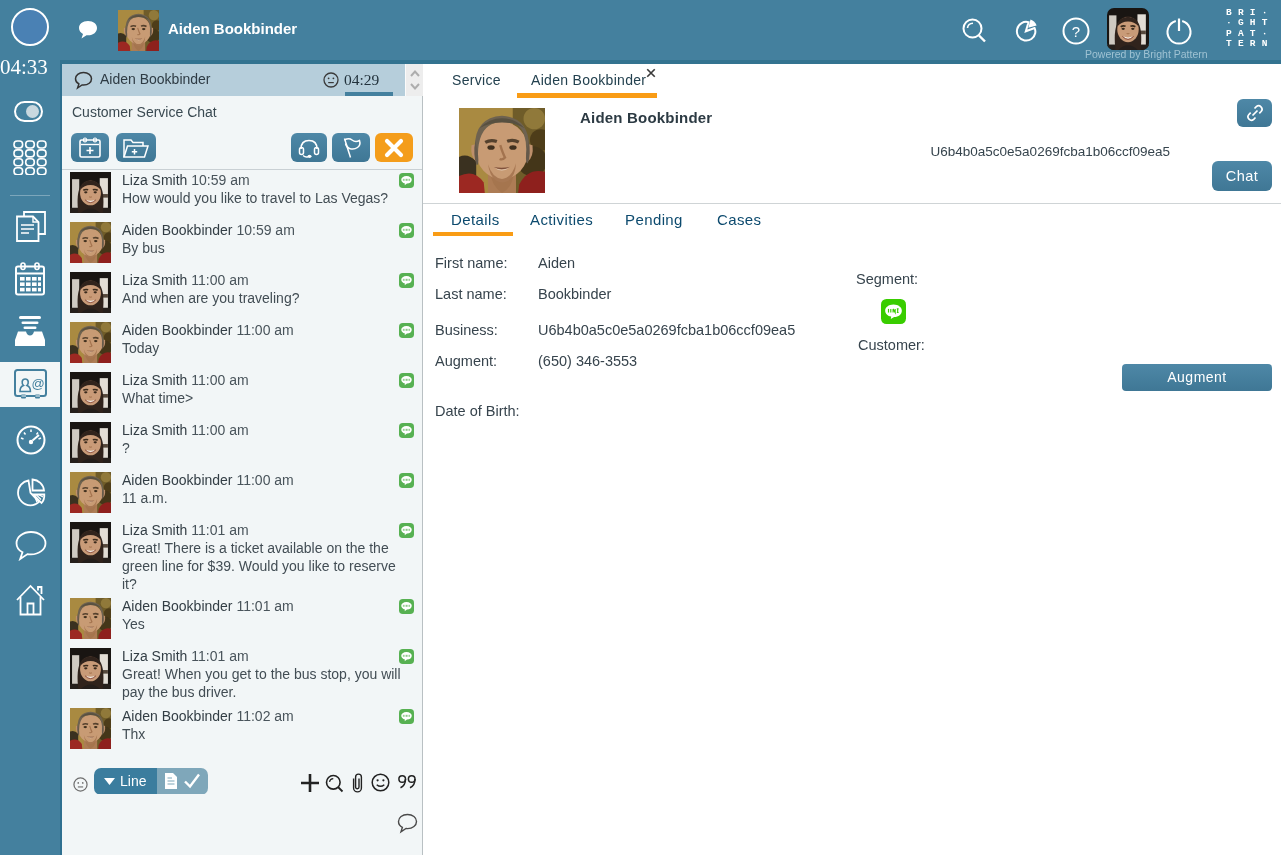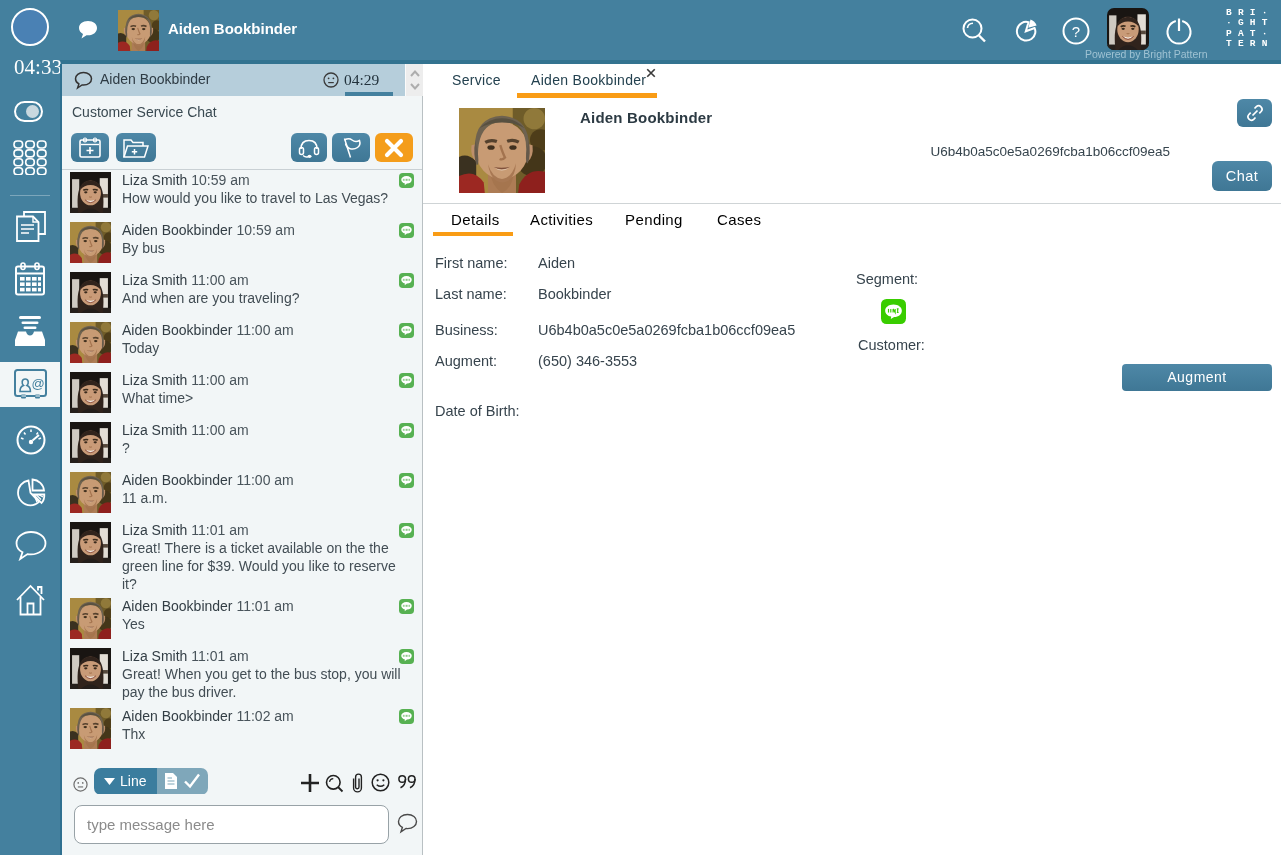--- a/index.html
+++ b/index.html
@@ -9,21 +9,21 @@
 .sidebar{left:0;top:0;width:60px;height:855px;background:#44809e}
 .strip{left:60px;top:60px;width:1221px;height:4px;background:#337390}
 .chatpanel{left:60px;top:64px;width:360px;height:791px;background:#f2f6f7;border-left:2px solid #2f7090;border-right:1px solid #b9c0c3}
 .chead{left:0;top:0;width:343px;height:32px;background:#b6cedb}
 .scrolltrack{left:343px;top:0;width:17px;height:32px;background:#ededed;border-left:1px solid #fbfbfb}
 .msg .nm{font-weight:normal;color:#333e45}
 .msg .tm{color:#49545b}
 .msg{font-size:14px;color:#424d54;line-height:18px}
 .btn{border-radius:6px;background:linear-gradient(#4e88a7,#3f7795)}
 .tabtxt{font-size:14px;line-height:14px;color:#23414f;letter-spacing:.3px}
-.subtab{font-size:15px;line-height:15px;color:#000000;letter-spacing:.4px}
+.subtab{font-size:15px;line-height:15px;color:#0c4a6e;letter-spacing:.4px}
 .fld{font-size:14.5px;line-height:14.5px;color:#37444d}
 .serif{font-family:"Liberation Serif",serif}
 </style></head>
 <body>
 
 <div class="abs topbar"></div>
 <div class="abs sidebar"></div>
 <div class="abs strip"></div>
 
 <svg width="0" height="0" style="position:absolute">
@@ -114,21 +114,21 @@
       <use href="#fl"></use>
     </svg></div>
 <svg class="abs" style="left:1164px;top:16px" width="30" height="30" viewBox="0 0 30 30" fill="none" stroke="#fff">
   <path d="M11.8 5 A11.5 11.5 0 1 0 18.2 5" stroke-width="2"></path>
   <path d="M15 2.5 L15 15" stroke-width="2.2"></path>
 </svg>
 <div class="abs" style="left:1226px;top:8px;width:52px;font-size:9.5px;font-weight:bold;color:#fff;line-height:10.3px;letter-spacing:6.2px;font-family:'Liberation Mono',monospace">BRI·<br>·GHT<br>PAT·<br>TERN</div>
 <div class="abs" style="left:1085px;top:48px;font-size:10.5px;color:#9fc2d3">Powered by Bright Pattern</div>
 
 <div class="abs" style="left:11px;top:8px;width:38px;height:38px;border-radius:50%;background:#4a81b4;border:2px solid #fff;box-sizing:border-box"></div>
-<div class="abs serif" style="left:0;top:55px;width:76px;text-align:center;font-size:21px;color:#fff">04:33</div>
+<div class="abs serif" style="left:0;top:55px;width:76px;text-align:left;font-size:21px;color:#fff">04:33</div>
 <div class="abs" style="left:14px;top:101px;width:29px;height:21px;border:2px solid #fff;border-radius:11px;box-sizing:border-box">
   <div class="abs" style="right:2px;top:2px;width:13px;height:13px;border-radius:50%;background:#c9d8df"></div>
 </div>
 <svg class="abs" style="left:13px;top:140px" width="34" height="35" viewBox="0 0 34 35" fill="none" stroke="#fff" stroke-width="1.6">
   <g>
   <rect x="1" y="1" width="8.6" height="7" rx="3.2"></rect>
       <rect x="12.7" y="1" width="8.6" height="7" rx="3.2"></rect>
       <rect x="24.4" y="1" width="8.6" height="7" rx="3.2"></rect>
   <rect x="1" y="9.9" width="8.6" height="7" rx="3.2"></rect>
       <rect x="12.7" y="9.9" width="8.6" height="7" rx="3.2"></rect>
@@ -387,23 +387,20 @@
     <circle cx="6.6" cy="7.3" r="1.1" fill="#222" stroke="none"></circle>
     <circle cx="12.4" cy="7.3" r="1.1" fill="#222" stroke="none"></circle>
     <path d="M5.7 11.7 Q9.5 15 13.3 11.7" stroke-width="1.4"></path>
   </svg>
   <svg class="abs" style="left:336px;top:710px" width="19" height="17" viewBox="0 0 19 17" fill="none" stroke="#222" stroke-width="1.5">
     <circle cx="4.2" cy="5" r="3.3"></circle>
       <path d="M7.5 5 Q7.5 11.5 2.5 13.8"></path>
     <circle cx="13.7" cy="5" r="3.3"></circle>
       <path d="M17 5 Q17 11.5 12 13.8"></path>
   </svg>
-  <div class="abs" style="left:12px;top:741px;width:315px;height:39px;background:#fff;border:1px solid #98a2a7;border-radius:8px;box-sizing:border-box">
-    <div class="abs" style="left:12px;top:10px;font-size:15px;color:#8b8b8b">type message here</div>
-  </div>
   <svg class="abs" style="left:335px;top:749px" width="21" height="21" viewBox="0 0 21 21" fill="none" stroke="#4a4a4a">
     <path d="M10.5 1.5 C5.3 1.5 1.5 4.6 1.5 8.5 C1.5 11 3 13.1 5.4 14.3 L4 18.8 L9 15.5 C9.5 15.6 10 15.6 10.5 15.6 C15.7 15.6 19.5 12.4 19.5 8.5 C19.5 4.6 15.7 1.5 10.5 1.5 Z" stroke-width="1.4"></path>
   </svg>
 </div>
 
 <div class="abs tabtxt" style="left:452px;top:73px">Service</div>
 <div class="abs tabtxt" style="left:531px;top:73px">Aiden Bookbinder</div>
 <svg class="abs" style="left:646px;top:68px" width="10" height="10" viewBox="0 0 12 12">
     <path d="M1.5 1.5 L10.5 10.5 M10.5 1.5 L1.5 10.5" stroke="#3a3a3a" stroke-width="2"></path>
   </svg>

